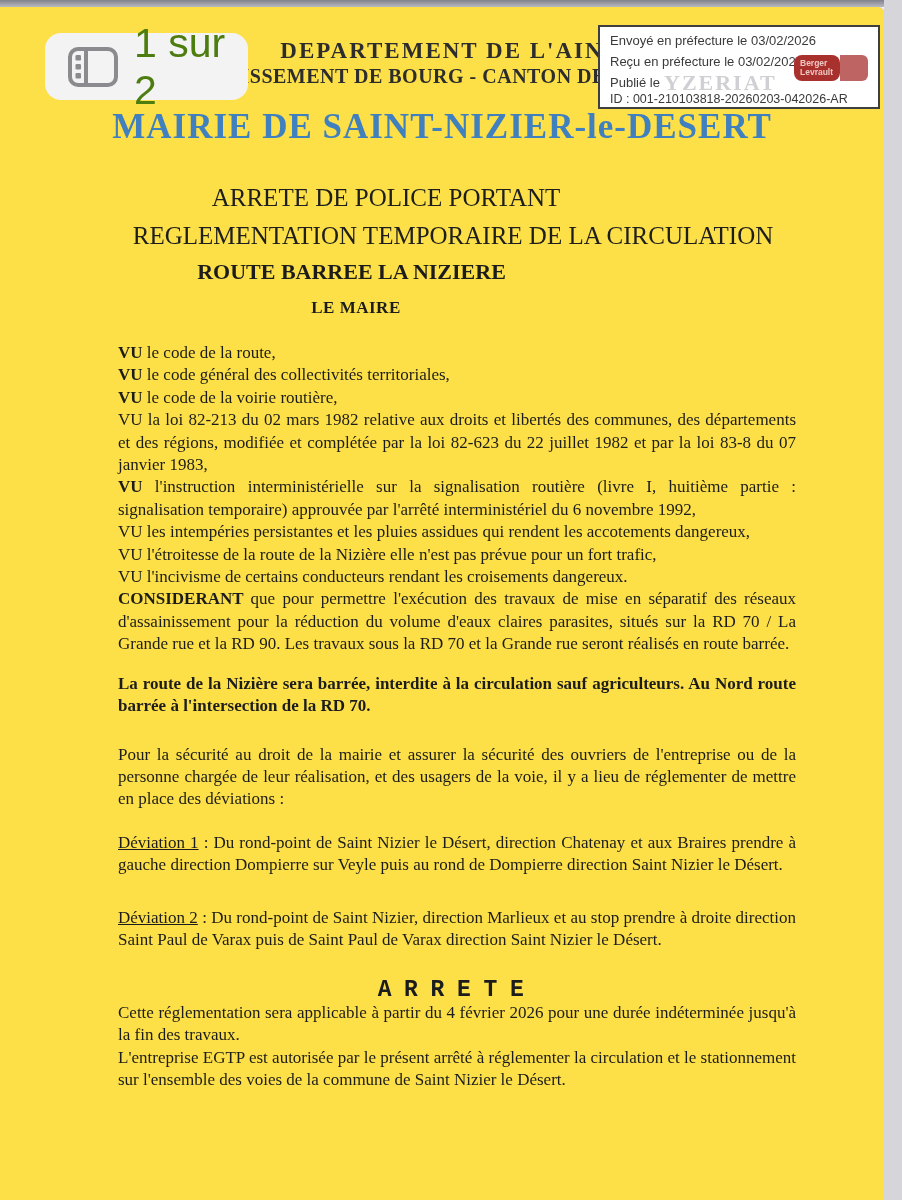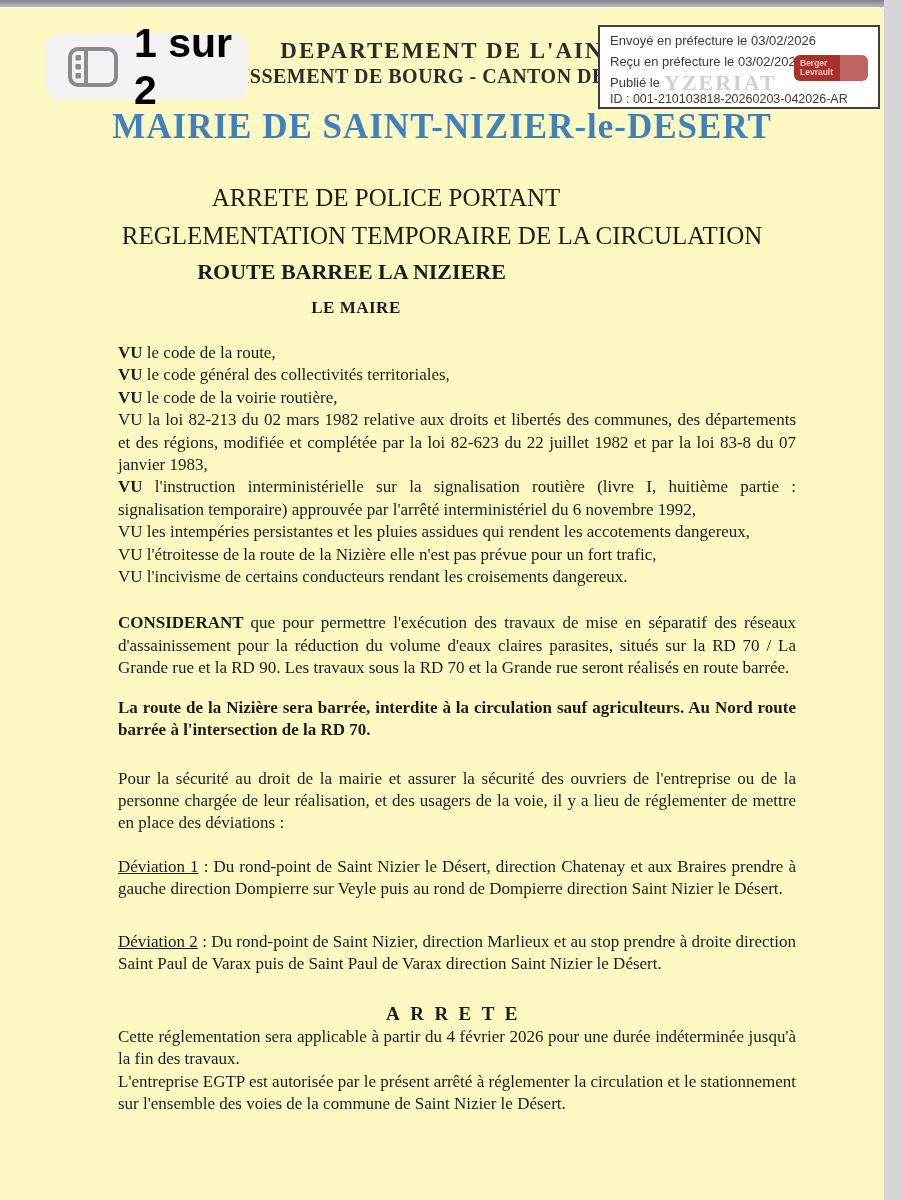--- a/index.html
+++ b/index.html
@@ -1,41 +1,41 @@
 <!DOCTYPE html>
 <html><head>
 <meta charset="utf-8">
 <style>
   html,body{margin:0;padding:0;background:#d5d5da;}
   .screen{position:relative;width:902px;height:1200px;overflow:hidden;background:#fff;
           font-family:"Liberation Serif","DejaVu Serif",serif;color:#1c1c1c;}
   .top-strip{position:absolute;top:0;left:0;right:0;height:7px;
              background:linear-gradient(#81818b,#b9b9c1);z-index:5;}
   .right-strip{position:absolute;top:0;right:0;width:18px;bottom:0;background:#d5d5da;z-index:5;}
-  .page{position:absolute;top:6px;left:0;right:17px;bottom:0;background:#fef9c3;
+  .page{position:absolute;top:6px;left:0;right:17px;bottom:0;background:#fde047;
         border-radius:0 10px 0 0;box-shadow:1px 0 3px rgba(0,0,0,.25);}
 
   
   .doc-header{position:absolute;top:32px;left:0;width:884px;text-align:center;
               font-weight:bold;color:#2d2d2d;z-index:1;}
   .doc-header .line1{font-size:23px;letter-spacing:2px;line-height:26px;}
   .doc-header .line2{font-size:20px;letter-spacing:.5px;line-height:24px;}
   .mairie-title{position:absolute;top:101px;left:0;width:884px;text-align:center;
                 font-size:35px;font-weight:bold;letter-spacing:1px;z-index:1;}
   .sub1{position:absolute;top:178px;left:0;width:772px;text-align:center;font-size:25px;color:#1e1e1e;}
-  .sub2{position:absolute;top:216px;left:0;width:884px;text-align:center;font-size:25px;color:#1e1e1e;}
+  .sub2{position:absolute;top:216px;left:0;width:884px;text-align:center;font-size:25px;color:#1e1e1e;padding-left:11px;}
   .sub3{position:absolute;top:253px;left:0;width:703px;text-align:center;font-size:22px;font-weight:bold;}
   .sub4{position:absolute;top:292px;left:0;width:712px;text-align:center;font-size:17px;
         font-weight:bold;letter-spacing:.5px;}
 
   
   .page-badge{position:absolute;top:33px;left:45px;width:203px;height:67px;background:#f3f3f4;
               border-radius:16px;display:flex;align-items:center;gap:15px;padding-left:22px;
               box-sizing:border-box;z-index:3;cursor:pointer;}
-  .badge-label{font-family:"Liberation Sans",sans-serif;font-size:41px;color:#000000;font-weight:bold;}
+  .badge-label{font-family:"Liberation Sans",sans-serif;font-size:41px;color:#4d7c0f;}
 
   
   .stamp{position:absolute;top:25px;left:598px;width:278px;height:80px;background:#fff;
          border:2px solid #3f3f3f;z-index:3;font-family:"Liberation Sans",sans-serif;
          font-size:13px;color:#3a3a3a;}
   .stamp-line{position:absolute;left:10px;white-space:nowrap;}
   .s1{top:6px;} .s2{top:27px;} .s3{top:48px;} .s4{top:65px;font-size:12.5px;}
   .stamp-watermark{position:absolute;left:64px;top:43px;font-family:"Liberation Serif",serif;
                    font-weight:bold;font-size:22px;color:#d0d0d4;letter-spacing:2px;z-index:0;}
   .stamp-line{z-index:1;}
@@ -44,21 +44,21 @@
            box-sizing:border-box;font-size:8.5px;line-height:9px;font-weight:bold;z-index:1;}
   .bl-logo-tab{position:absolute;right:10px;top:28px;width:28px;height:26px;border-radius:0 6px 6px 0;
                opacity:.75;z-index:1;}
 
   
   .doc-body{position:absolute;top:336px;left:118px;width:678px;font-size:17px;
             line-height:22.4px;color:#1c1c1c;}
   .para{margin:0;}
   .para.justify{text-align:justify;}
   .para.center{text-align:center;}
-  .para.spaced{letter-spacing:.55em;font-size:19px;}
+  .para.spaced{letter-spacing:.55em;font-size:23px;font-family:Liberation Mono, monospace;}
   .para b{font-weight:bold;}
   .para u{text-decoration:underline;}
 </style>
 </head>
 <body>
 
 <div class="screen">
   <div class="top-strip"></div>
   <div class="right-strip"></div>
 
@@ -77,21 +77,21 @@
 
     <div class="doc-body">
         <div class="para"><b>VU </b><span>le code de la route,</span></div>
         <div class="para"><b>VU </b><span>le code général des collectivités territoriales,</span></div>
         <div class="para"><b>VU </b><span>le code de la voirie routière,</span></div>
         <div class="para justify"><span>VU la loi 82-213 du 02 mars 1982 relative aux droits et libertés des communes, des départements et des régions, modifiée et complétée par la loi 82-623 du 22 juillet 1982 et par la loi 83-8 du 07 janvier 1983,</span></div>
         <div class="para justify"><b>VU </b><span>l'instruction interministérielle sur la signalisation routière (livre I, huitième partie : signalisation temporaire) approuvée par l'arrêté interministériel du 6 novembre 1992,</span></div>
         <div class="para"><span>VU les intempéries persistantes et les pluies assidues qui rendent les accotements dangereux,</span></div>
         <div class="para"><span>VU l'étroitesse de la route de la Nizière elle n'est pas prévue pour un fort trafic,</span></div>
         <div class="para"><span>VU l'incivisme de certains conducteurs rendant les croisements dangereux.</span></div>
-        <div class="para justify" style="margin-top: 24px;"><b>CONSIDERANT </b><span>que pour permettre l'exécution des travaux de mise en séparatif des réseaux d'assainissement pour la réduction du volume d'eaux claires parasites, situés sur la RD 70 / La Grande rue et la RD 90. Les travaux sous la RD 70 et la Grande rue seront réalisés en route barrée.</span></div>
+        <div class="para justify" style=""><b>CONSIDERANT </b><span>que pour permettre l'exécution des travaux de mise en séparatif des réseaux d'assainissement pour la réduction du volume d'eaux claires parasites, situés sur la RD 70 / La Grande rue et la RD 90. Les travaux sous la RD 70 et la Grande rue seront réalisés en route barrée.</span></div>
         <div class="para justify" style="margin-top: 17px;"><b>La route de la Nizière sera barrée, interdite à la circulation sauf agriculteurs. Au Nord route barrée à l'intersection de la RD 70.</b></div>
         <div class="para justify" style="margin-top: 26px;"><span>Pour la sécurité au droit de la mairie et assurer la sécurité des ouvriers de l'entreprise ou de la personne chargée de leur réalisation, et des usagers de la voie, il y a lieu de réglementer de mettre en place des déviations :</span></div>
         <div class="para justify" style="margin-top: 21px;"><u>Déviation 1</u><span> : Du rond-point de Saint Nizier le Désert, direction Chatenay et aux Braires prendre à gauche direction Dompierre sur Veyle puis au rond de Dompierre direction Saint Nizier le Désert.</span></div>
         <div class="para justify" style="margin-top: 30px;"><u>Déviation 2</u><span> : Du rond-point de Saint Nizier, direction Marlieux et au stop prendre à droite direction Saint Paul de Varax puis de Saint Paul de Varax direction Saint Nizier le Désert.</span></div>
         <div class="para center spaced" style="margin-top: 28px;"><b>ARRETE</b></div>
         <div class="para justify"><span>Cette réglementation sera applicable à partir du 4 février 2026 pour une durée indéterminée jusqu'à la fin des travaux.</span></div>
         <div class="para justify"><span>L'entreprise EGTP est autorisée par le présent arrêté à réglementer la circulation et le stationnement sur l'ensemble des voies de la commune de Saint Nizier le Désert.</span></div>
       </div>
   </div>
 
@@ -107,19 +107,19 @@
     </span>
     <span class="badge-label">1 sur 2</span>
   </div>
 
   <div class="stamp">
     <span class="stamp-watermark">YZERIAT</span>
     <span class="stamp-line s1">Envoyé en préfecture le 03/02/2026</span>
     <span class="stamp-line s2">Reçu en préfecture le 03/02/2026</span>
     <span class="stamp-line s3">Publié le</span>
     <span class="stamp-line s4">ID : 001-210103818-20260203-042026-AR</span>
-    <span class="bl-logo" style="background: rgb(168, 48, 45); color: rgb(239, 199, 194);">
+    <span class="bl-logo" style="background: rgb(168, 48, 45); color: rgb(239, 199, 194); border-radius: 8px;">
       <span>Berger</span>
       <span>Levrault</span>
     </span>
     <span class="bl-logo-tab" style="background: rgb(168, 48, 45);"></span>
   </div>
 </div>
 
 </body></html>

